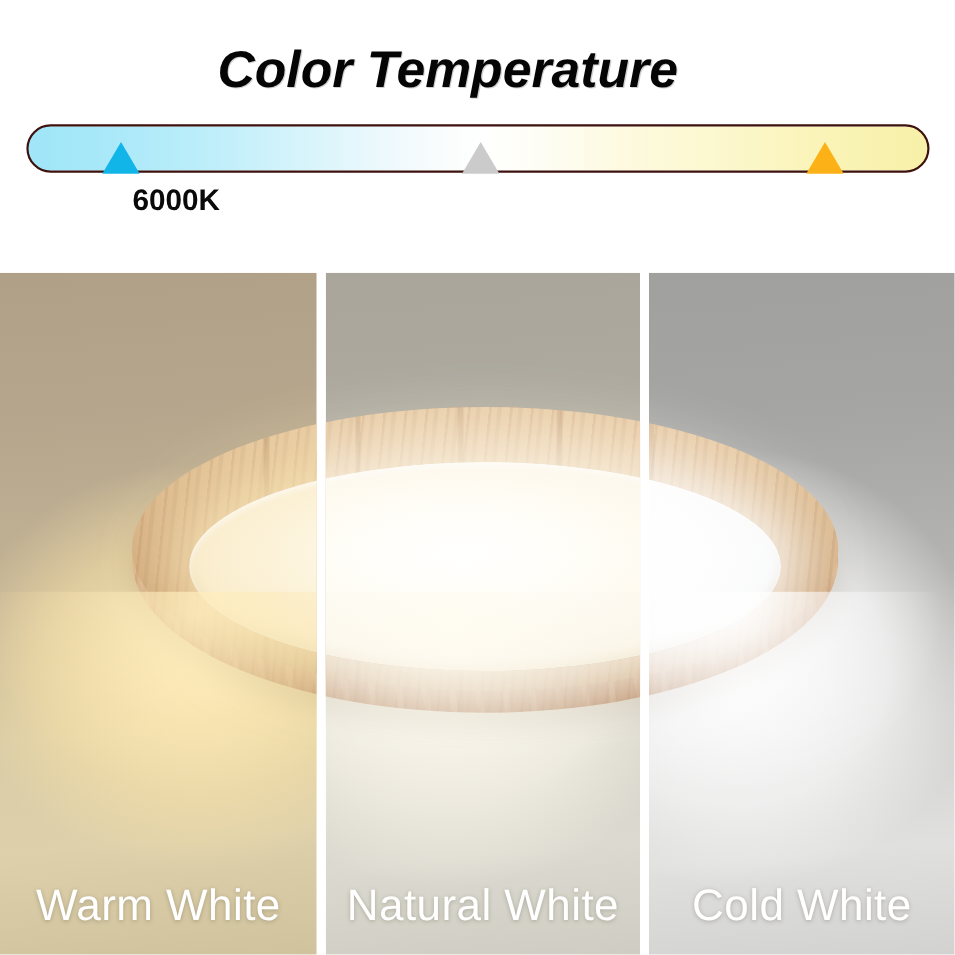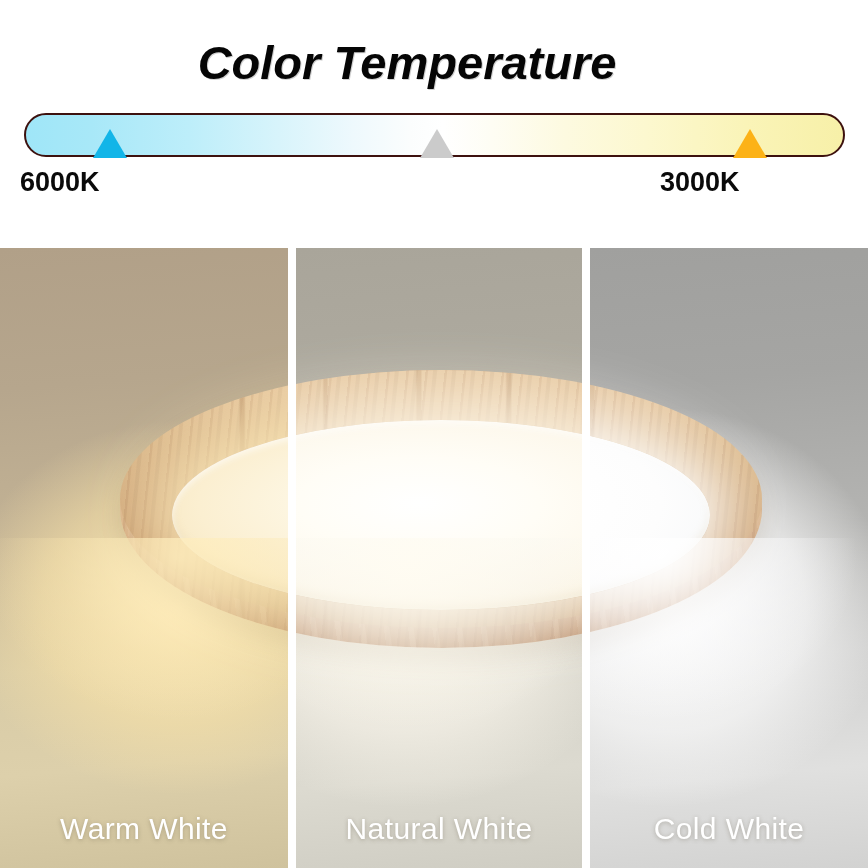--- a/index.html
+++ b/index.html
@@ -27,21 +27,21 @@
                 #fcf8cf 76%, #faf4b8 88%, #f7f0a8 100%);}
 
   
   .marker{position:absolute;width:0;height:0;
           border-left:17px solid transparent;border-right:17px solid transparent;}
   .marker.cyan{border-bottom:29px solid #12b5e8;left:93px;top:129px;}
   .marker.grey{border-bottom:29px solid #cbcbcb;left:420px;top:129px;}
   .marker.amber{border-bottom:29px solid #fcb217;left:733px;top:129px;}
 
   .k-label{position:absolute;top:167px;font-size:27px;font-weight:bold;
-           color:#0a0a0a;text-align:left;width:180px;}
+           color:#0a0a0a;text-align:right;width:180px;}
   .k-label.l1{left:20px;}
   .k-label.l2{left:347px;}
   .k-label.l3{left:660px;}
 
   
   .photo{position:absolute;left:0;top:248px;width:868px;height:620px;
          background:#fff;overflow:hidden;}
 
   .panel{position:absolute;top:0;height:620px;overflow:hidden;}
   .panel.p1{left:0px;width:288px;}
@@ -139,21 +139,21 @@
   .downglow{position:absolute;left:0;bottom:0;width:100%;height:330px;}
   .p1 .downglow{background:radial-gradient(ellipse 250px 210px at 62% 6%,
       rgba(255,238,190,.80) 0%, rgba(250,230,176,.35) 48%, rgba(0,0,0,0) 78%);}
   .p2 .downglow{background:radial-gradient(ellipse 270px 220px at 40% 6%,
       rgba(255,252,242,.88) 0%, rgba(250,248,240,.40) 48%, rgba(0,0,0,0) 78%);}
   .p3 .downglow{background:radial-gradient(ellipse 250px 210px at 26% 6%,
       rgba(255,255,255,.92) 0%, rgba(252,252,253,.44) 48%, rgba(0,0,0,0) 78%);}
 
   
   .caption{position:absolute;bottom:22px;width:100%;text-align:center;
-           font-size:30px;color:#ffffff;letter-spacing:.4px;
+           font-size:40px;color:#ffffff;letter-spacing:.4px;
            text-shadow:0 1px 4px rgba(90,80,60,.35);}
 
   .divider{position:absolute;top:0;width:8px;height:620px;background:#ffffff;}
   .divider.d1{left:288px;}
   .divider.d2{left:582px;}
 </style>
 </head>
 <body>
 
 <div class="page">
@@ -164,21 +164,20 @@
 
     <div class="scale-wrap">
       <div class="scale-bar"></div>
     </div>
 
     <div class="marker cyan"></div>
     <div class="marker grey"></div>
     <div class="marker amber"></div>
 
     <div class="k-label l1">6000K</div>
-    <div class="k-label l3">3000K</div>
   </div>
 
   <div class="photo">
 
     <div class="panel p1">
       <div class="wall"></div>
       <div class="lamp">
         <div class="wood-body">
           <div class="grain"></div>
           <div class="grain2"></div>

